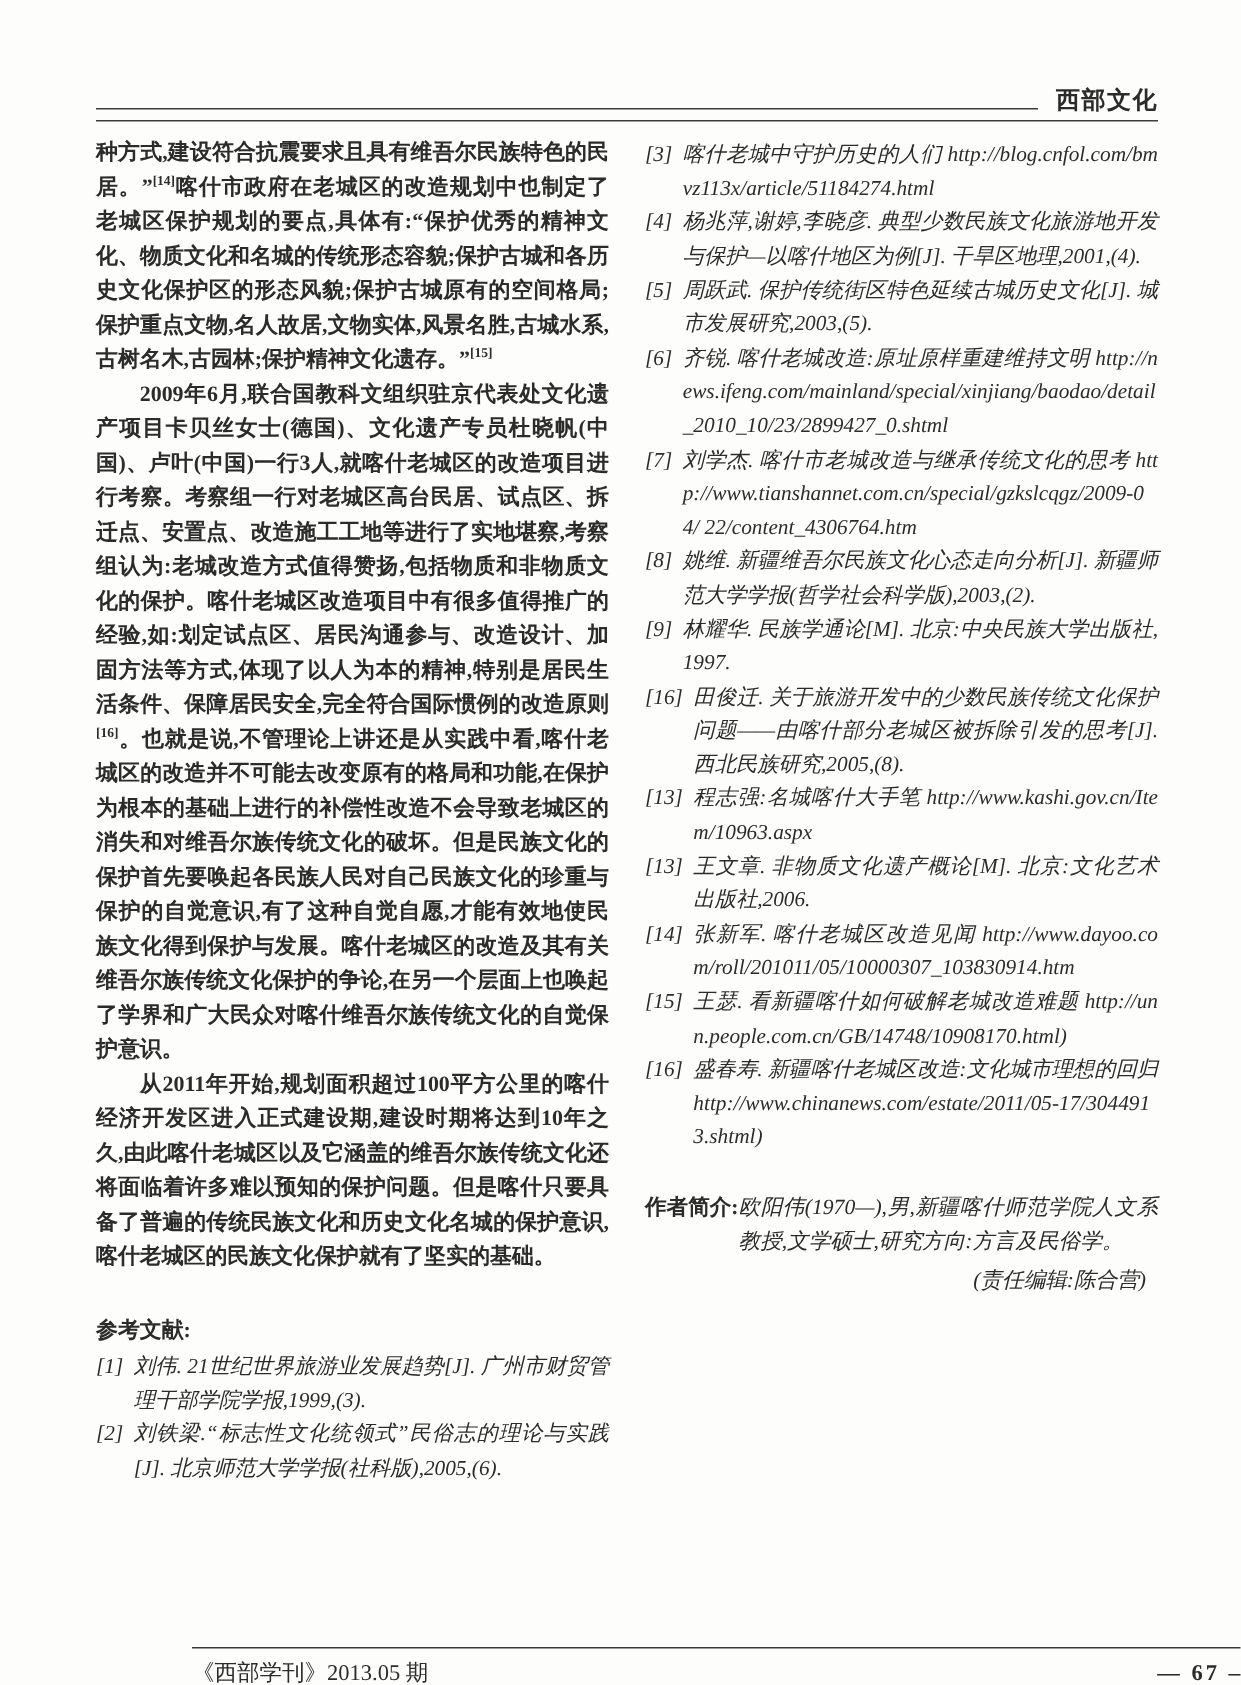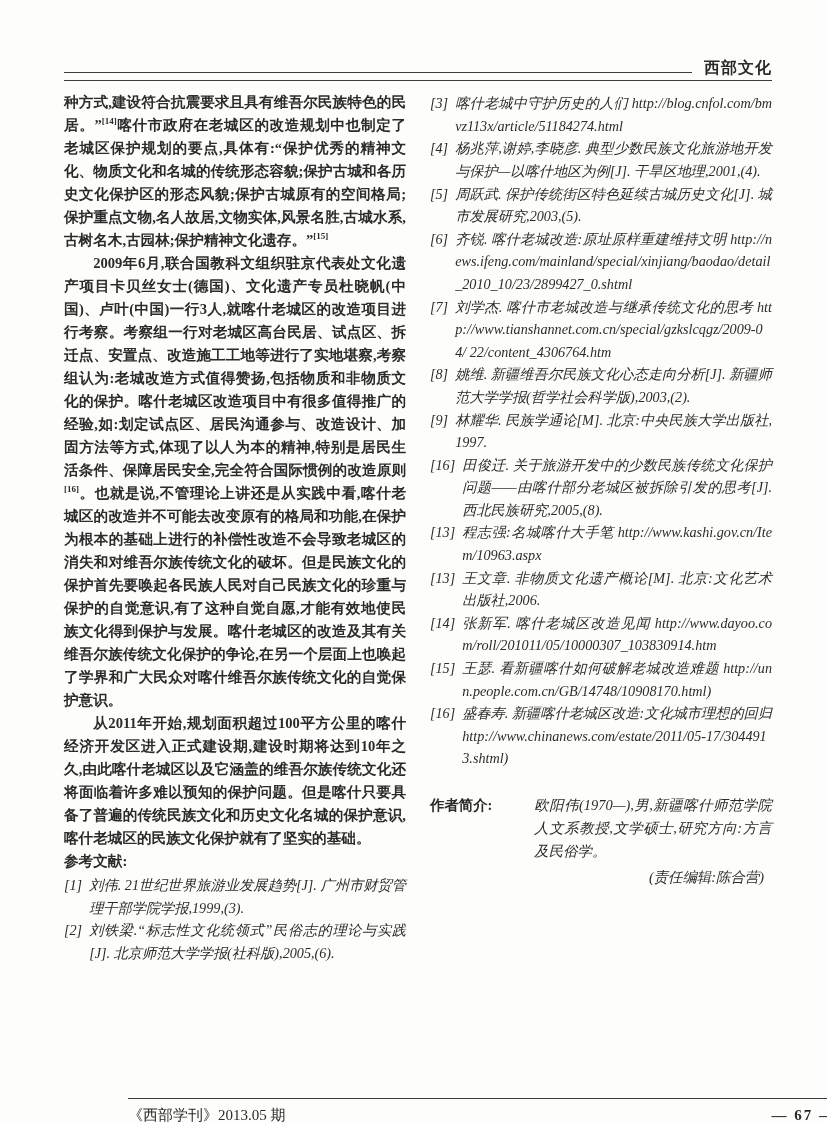--- a/index.html
+++ b/index.html
@@ -22,28 +22,28 @@
   
   .columns{display:flex;gap:24px;margin-top:10px;}
   .col{width:342px;}
 
   
   .body-para{margin:0;font-size:14.6px;line-height:23px;text-align:justify;text-justify:inter-ideograph;font-weight:bold;}
   .body-para.indent{text-indent:2em;}
   sup.fnote{font-size:9px;line-height:0;}
 
   
-  .ref-heading{font-weight:bold;font-size:14.6px;line-height:23px;}
+  .ref-heading{font-weight:bold;font-size:14.6px;line-height:23px;margin-top:26px;}
   .ref-list{margin-top:1px;}
   .ref-item{display:flex;font-size:14.2px;line-height:22.6px;}
   .ref-label{flex:0 0 auto;margin-right:7px;font-style:italic;}
   .ref-text{flex:1;font-style:italic;text-align:justify;word-break:break-all;}
 
   
-  .author-bio{display:flex;margin-top:24px;font-size:14.4px;line-height:23px;gap:42px;}
+  .author-bio{display:flex;margin-top:24px;font-size:14.4px;line-height:23px;}
   .bio-label{font-weight:bold;white-space:nowrap;}
   .bio-text{flex:1;font-style:italic;text-align:justify;}
   .editor-note{text-align:right;font-style:italic;font-size:14.4px;line-height:23px;margin-top:3px;padding-right:8px;}
 
   
   .footer{position:absolute;left:64px;top:1040px;width:708px;}
   .footer-rule{border-bottom:1.3px solid #3c3c3c;}
   .footer-row{display:flex;justify-content:space-between;align-items:baseline;margin-top:7px;}
   .footer-journal{font-size:15px;}
   .footer-page{font-size:15px;font-weight:bold;letter-spacing:2px;}

